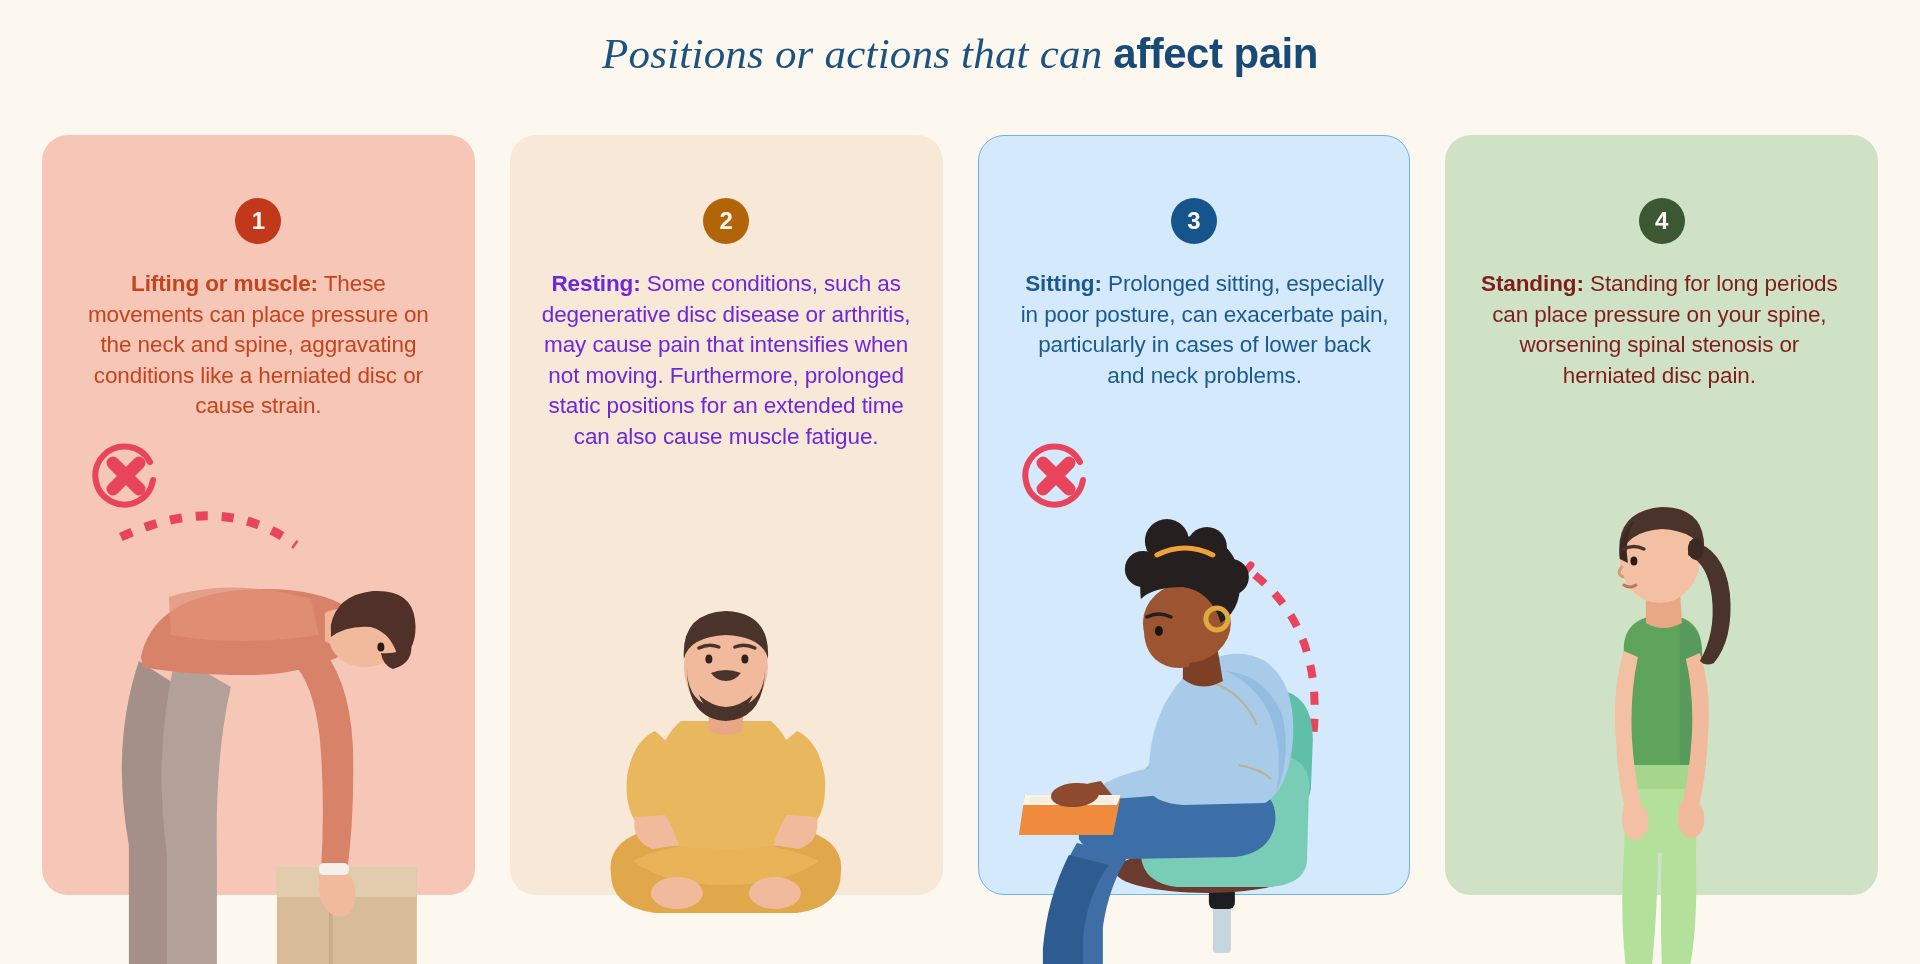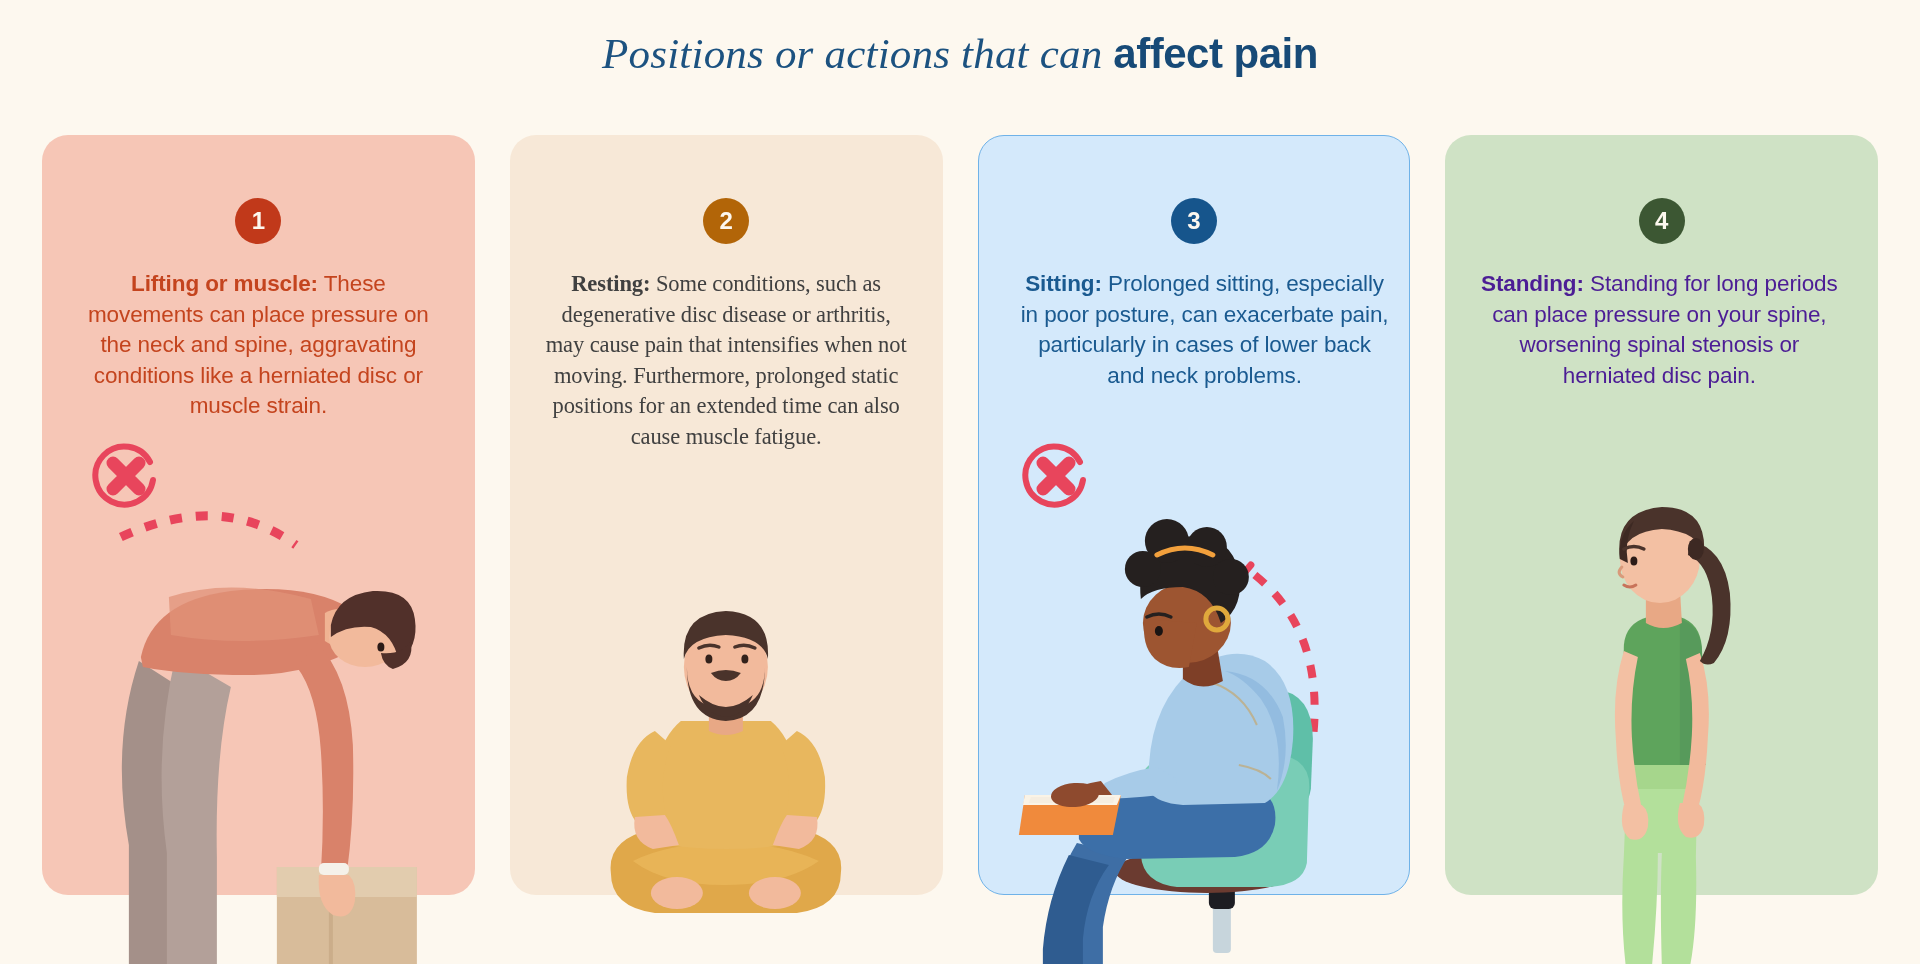--- a/index.html
+++ b/index.html
@@ -100,23 +100,23 @@
     position: relative;
     z-index: 3;
     margin: 25px auto 0 auto;
     width: 86%;
     text-align: center;
     font-size: 22.5px;
     line-height: 30.5px;
     letter-spacing: -0.1px;
   }
   .card-1 .card-text { color: #C4441E; }
-  .card-2 .card-text { color: #404040; font-family: Liberation Serif, serif; }
+  .card-2 .card-text { color: #6d28d9; }
   .card-3 .card-text { color: #1A5A90; margin-left: 41px; }
-  .card-4 .card-text { color: #4c1d95; margin-left: 28px; }
+  .card-4 .card-text { color: #7f1d1d; margin-left: 28px; }
   .card-text b { font-weight: bold; }
 
   
   .xmark {
     position: absolute;
     z-index: 4;
     width: 72px;
     height: 72px;
   }
   .card-1 .xmark { left: 48px;  top: 305px; }
@@ -147,21 +147,21 @@
   </div>
 
   <div class="cards">
 
     <div class="card card-1">
       <div class="card-bg"></div>
 
       <div class="badge">1</div>
 
       <div class="card-text">
-        <b>Lifting or muscle:</b><span> These movements can place pressure on the neck and spine, aggravating conditions like a herniated disc or muscle strain.</span>
+        <b>Lifting or muscle:</b><span> These movements can place pressure on the neck and spine, aggravating conditions like a herniated disc or cause strain.</span>
       </div>
 
       <div class="xmark">
         <svg viewBox="0 0 72 72">
           <path d="M60 22 A29 29 0 1 0 63 40" fill="none" stroke="#E8455C" stroke-width="6" stroke-linecap="round"></path>
           <path d="M23 23 L49 49 M49 23 L23 49" fill="none" stroke="#E8455C" stroke-width="13" stroke-linecap="round"></path>
         </svg>
       </div>
 
       <div class="illus">

